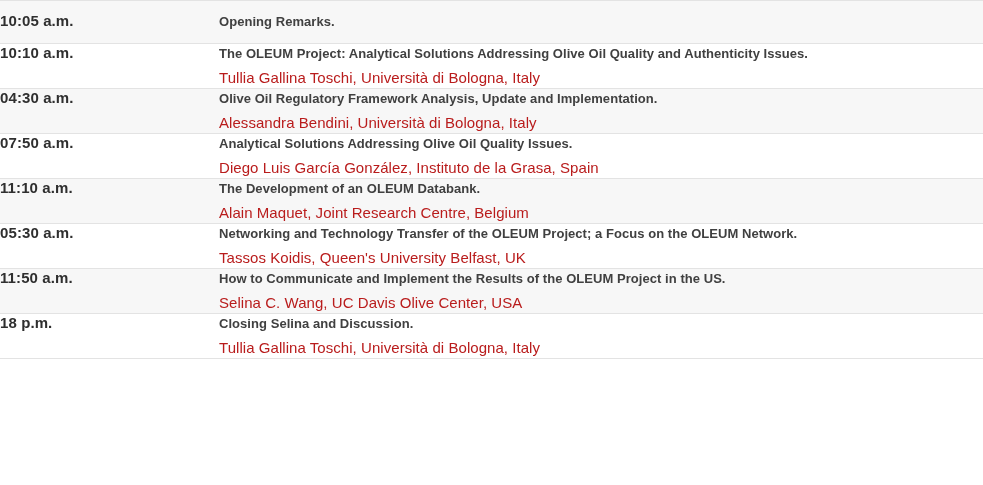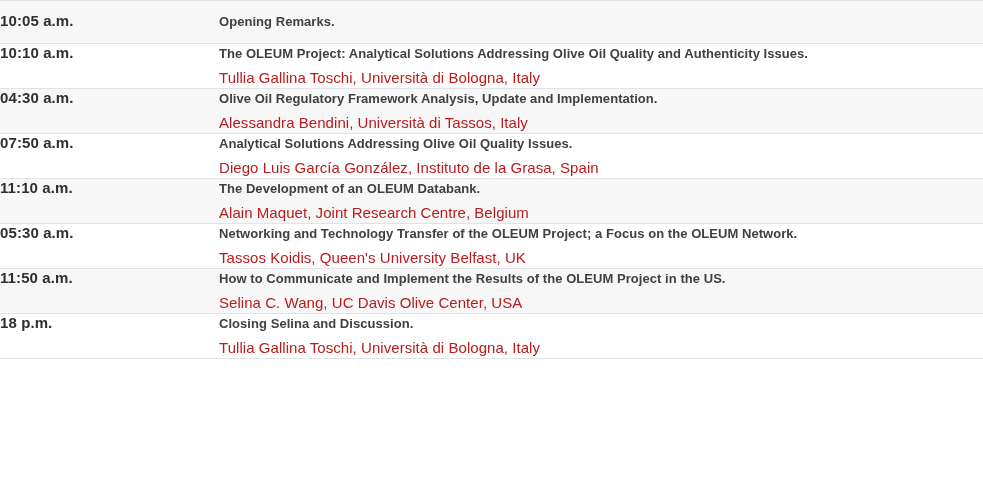--- a/index.html
+++ b/index.html
@@ -105,21 +105,21 @@
           <div class="session-title">The OLEUM Project: Analytical Solutions Addressing Olive Oil Quality and Authenticity Issues.</div>
           <div class="session-speaker">Tullia Gallina Toschi, Università di Bologna, Italy</div>
         </td>
       </tr>
       <tr class="schedule-row striped">
         <td class="cell-time">
           <div class="time-label">04:30 a.m.</div>
         </td>
         <td class="cell-session">
           <div class="session-title">Olive Oil Regulatory Framework Analysis, Update and Implementation.</div>
-          <div class="session-speaker">Alessandra Bendini, Università di Tassos, Italy</div>
+          <div class="session-speaker">Alessandra Bendini, Università di Bologna, Italy</div>
         </td>
       </tr>
       <tr class="schedule-row">
         <td class="cell-time">
           <div class="time-label">07:50 a.m.</div>
         </td>
         <td class="cell-session">
           <div class="session-title">Analytical Solutions Addressing Olive Oil Quality Issues.</div>
           <div class="session-speaker">Diego Luis García González, Instituto de la Grasa, Spain</div>
         </td>

